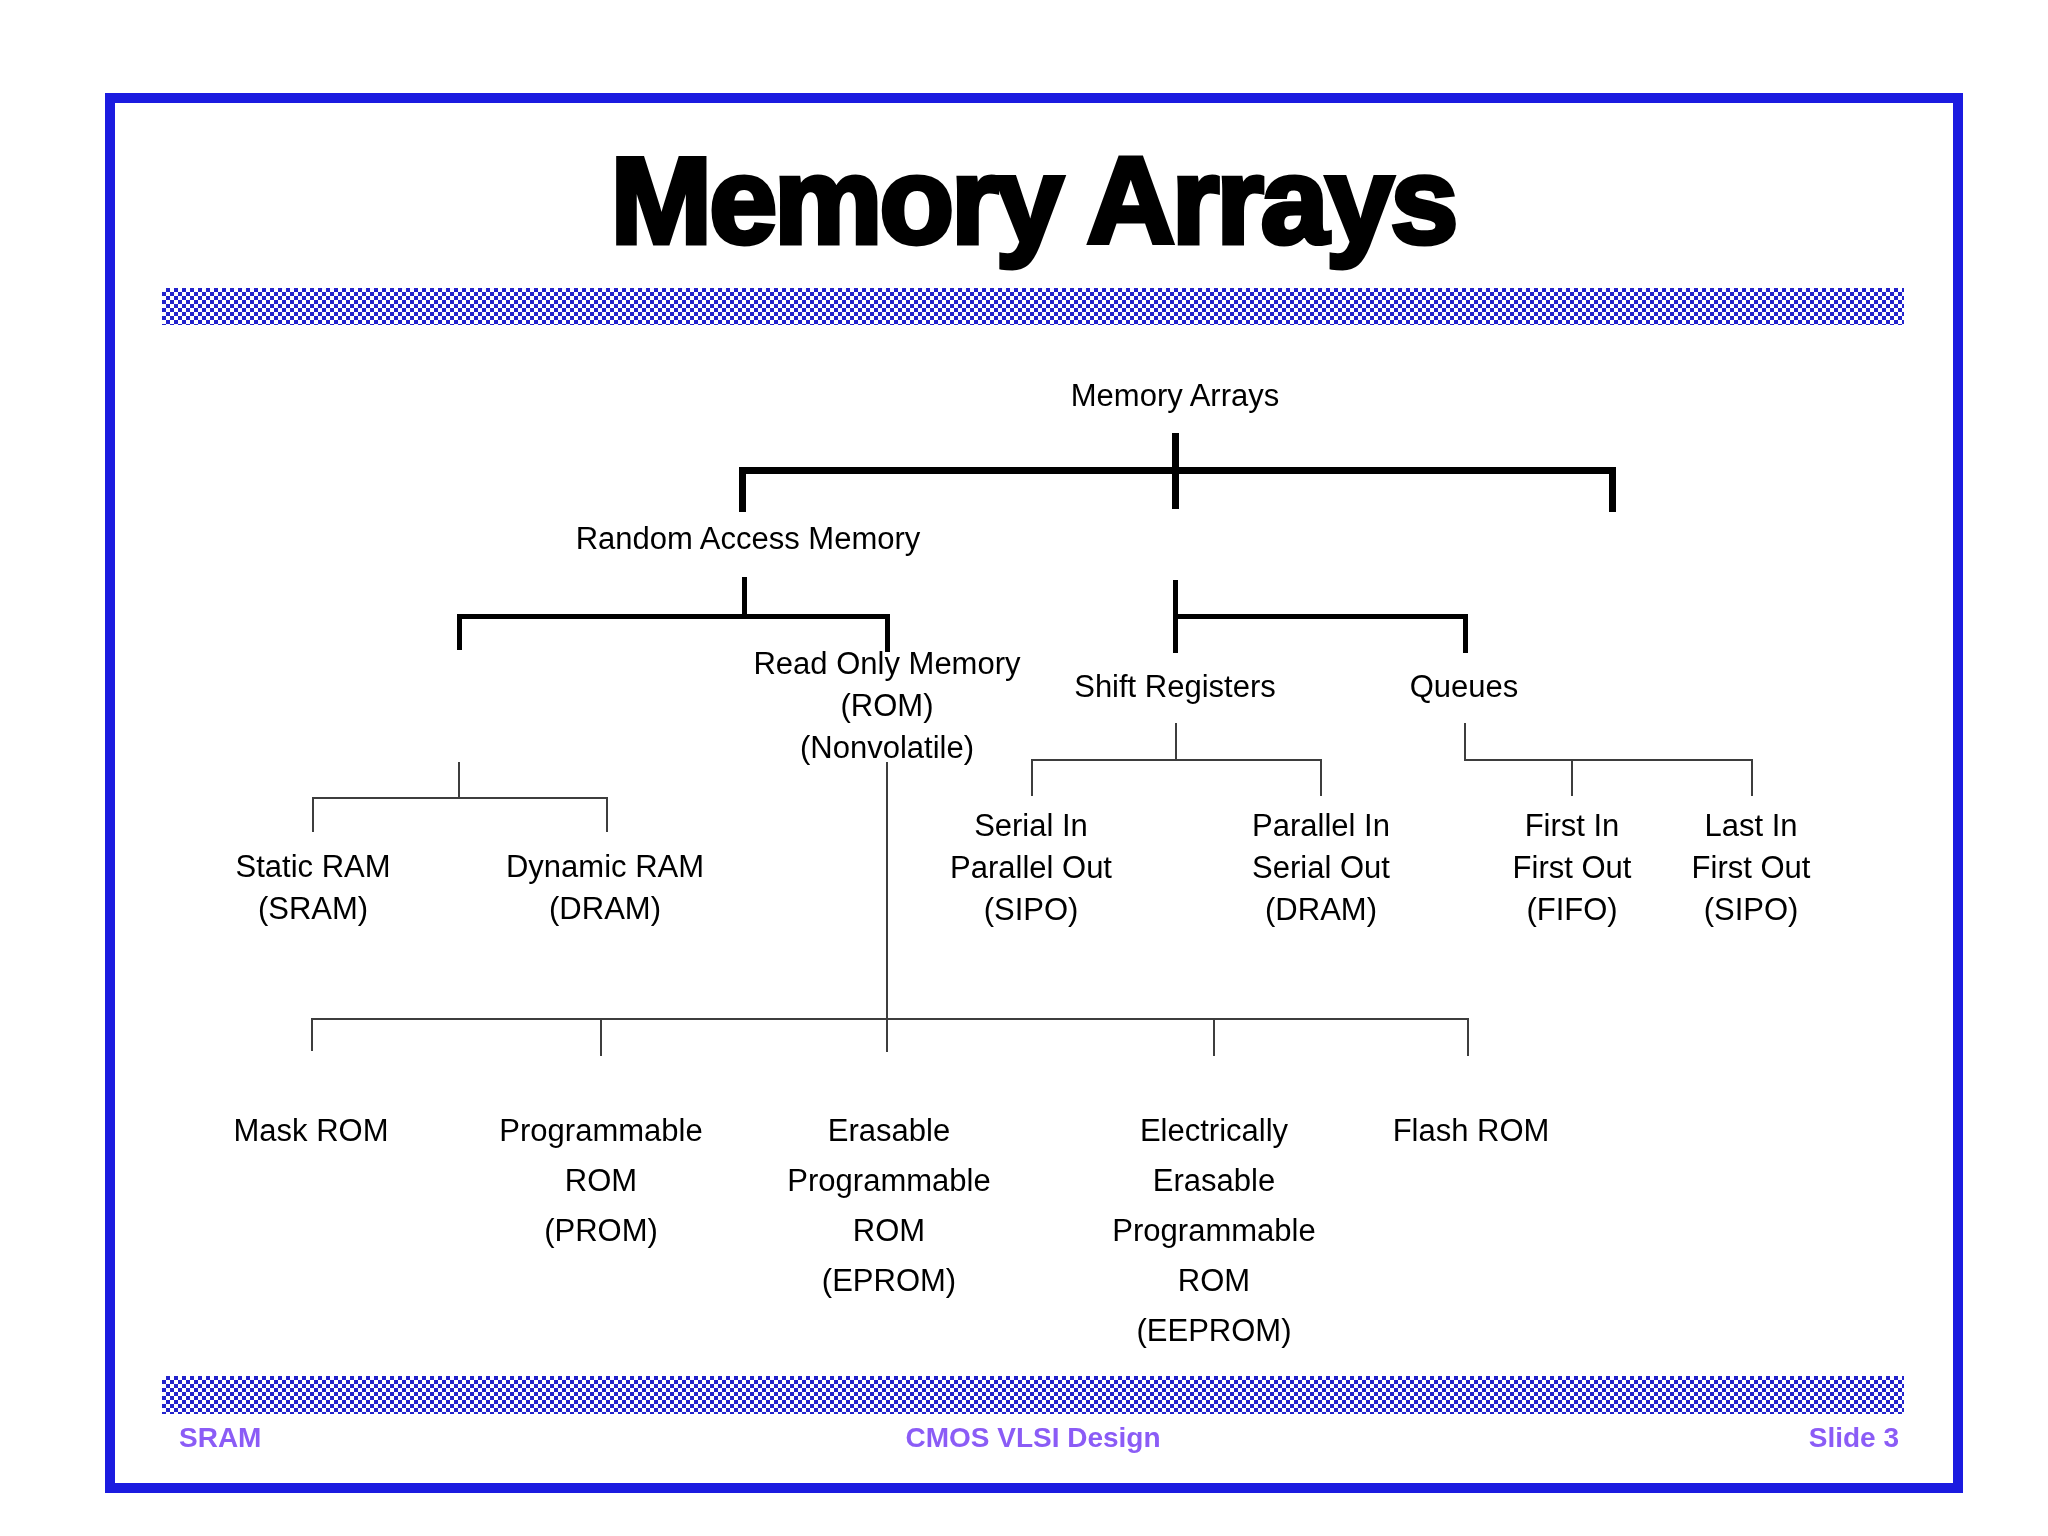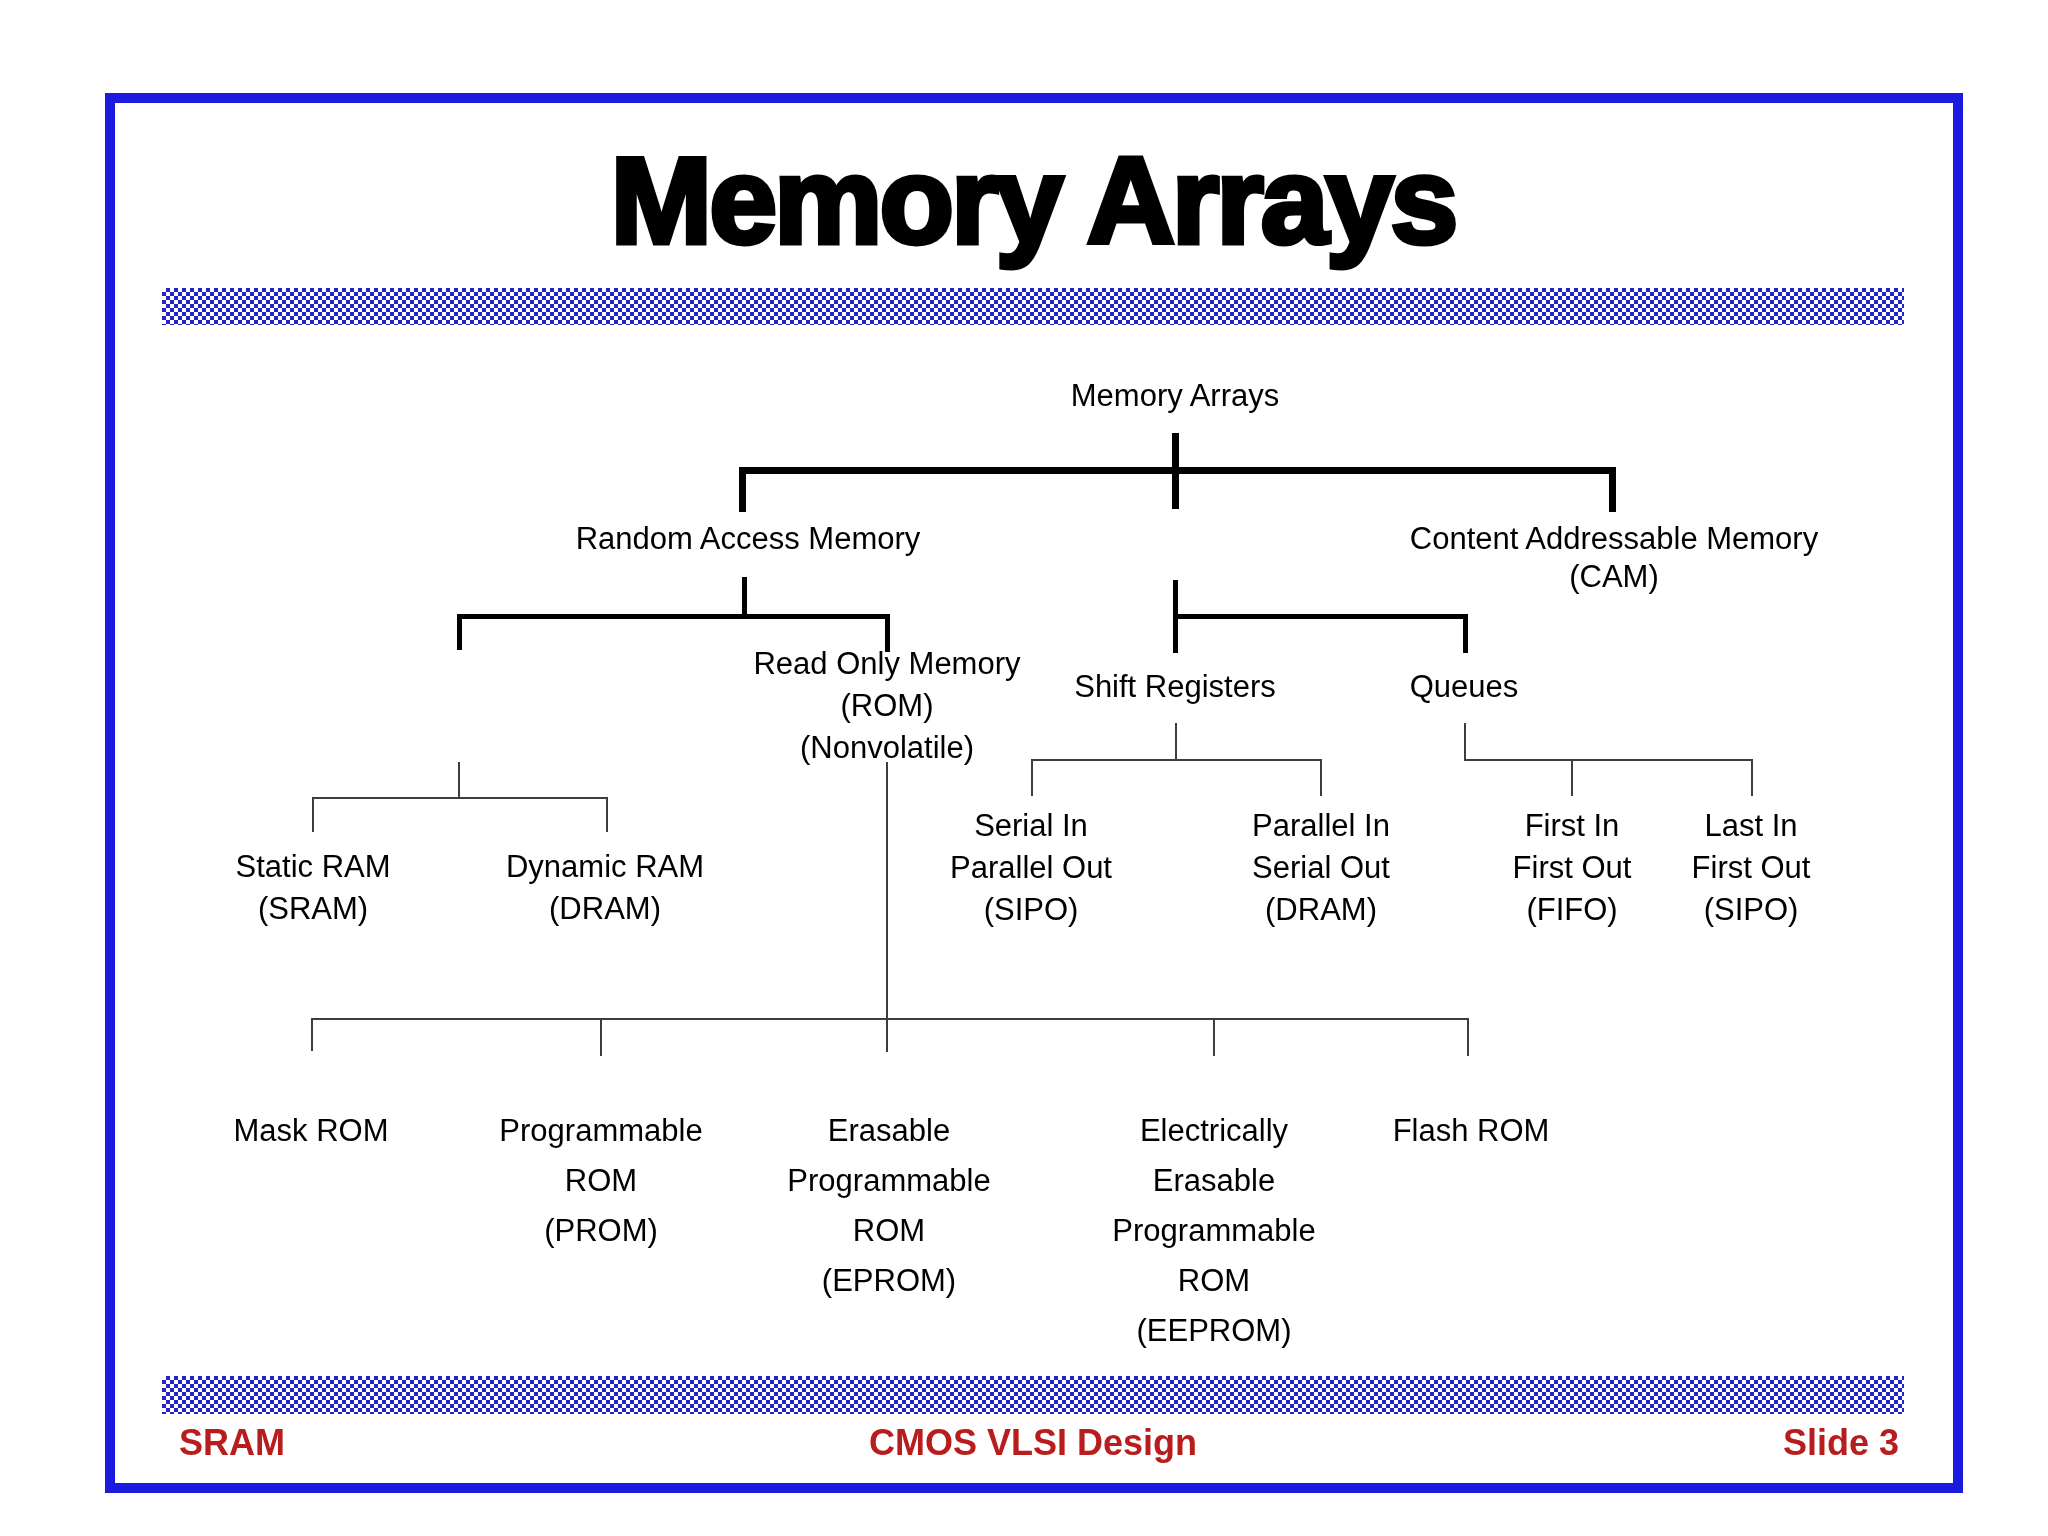--- a/index.html
+++ b/index.html
@@ -14,40 +14,38 @@
          background:repeating-conic-gradient(#2323cc 0% 25%, #ffffff 0% 50%);
          background-size:8px 8px;}
   .band-top{top:288px;}
   .band-bottom{top:1376px;height:38px;}
   .node{position:absolute;color:#000;font-size:31px;line-height:42px;text-align:center;
          white-space:pre-line;}
   .lh38{line-height:38px;}
   .lh50{line-height:50px;}
   .ln{position:absolute;background:#000000;}
   .thin{background:#3d3d3d;}
-  .footer-item{position:absolute;top:1422px;color:#b91c1c;font-size:36px;font-weight:bold;}
+  .footer-item{position:absolute;top:1422px;color:#8b5cf6;font-size:28px;font-weight:bold;}
   .f-left{left:170px;}
   .f-center{left:0;right:0;text-align:center;}
   .f-right{right:158px;text-align:right;}
 </style>
 </head>
 <body>
 
 <div id="slide">
 
   <div class="border-rect"></div>
 
   <div class="title">Memory Arrays</div>
 
   <div class="checker band-top"></div>
 
   <div class="node" style="left:966px;top:375px;width:400px;">Memory Arrays</div>
   <div class="node" style="left:539px;top:518px;width:400px;">Random Access Memory</div>
-  <div class="node lh38" style="left:1375px;top:520px;width:460px;">Content Addressable Memory
-(CAM)</div>
   <div class="node" style="left:678px;top:643px;width:400px;">Read Only Memory
 (ROM)
 (Nonvolatile)</div>
   <div class="node" style="left:996px;top:666px;width:340px;">Shift Registers</div>
   <div class="node" style="left:1305px;top:666px;width:300px;">Queues</div>
   <div class="node" style="left:154px;top:846px;width:300px;">Static RAM
 (SRAM)</div>
   <div class="node" style="left:446px;top:846px;width:300px;">Dynamic RAM
 (DRAM)</div>
   <div class="node" style="left:872px;top:805px;width:300px;">Serial In

